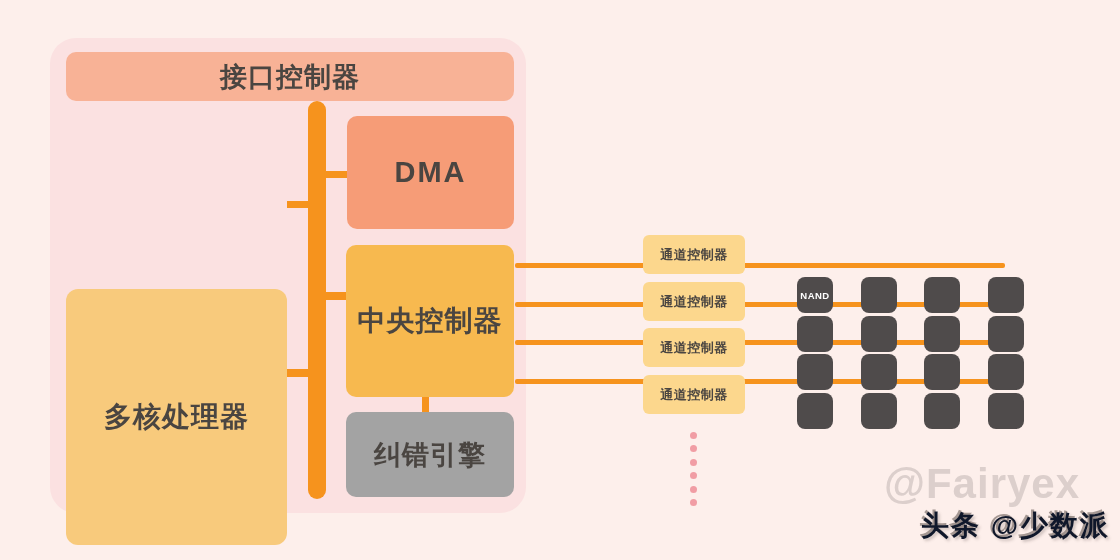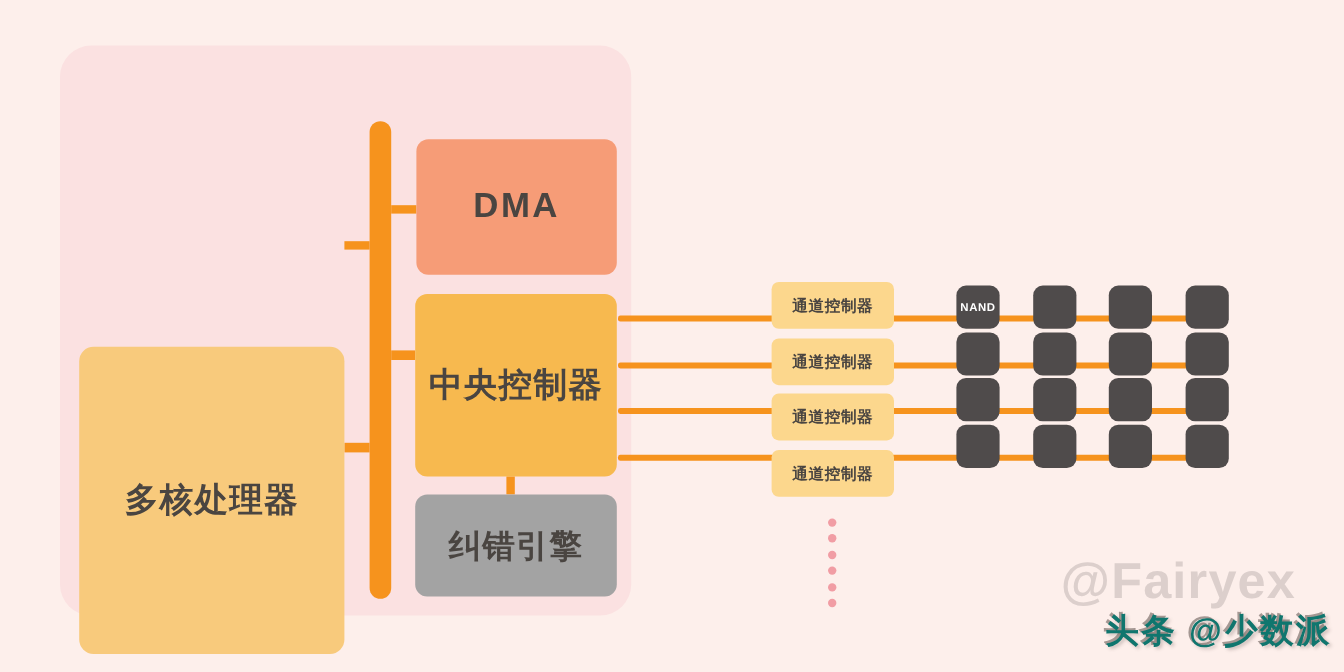--- a/index.html
+++ b/index.html
@@ -56,40 +56,40 @@
   }
   .ch-box.c1{top:235px;}
   .ch-box.c2{top:282px;}
   .ch-box.c3{top:328px;}
   .ch-box.c4{top:375px;}
 
   
   .chip{
     position:absolute;width:36px;height:36px;background:#4f4b4b;border-radius:8px;
     display:flex;align-items:center;justify-content:center;
-    color:#ffffff;font-size:9.5px;font-weight:bold;letter-spacing:0.5px;
+    color:#ffffff;font-size:9.5px;font-weight:bold;letter-spacing:0.5px;margin-top:39px;
   }
   .col1{left:797px;} .col2{left:861px;} .col3{left:924px;} .col4{left:988px;}
   .row1{top:238px;}  .row2{top:277px;}  .row3{top:315px;}  .row4{top:354px;}
 
   
   .dots{
     position:absolute;left:690px;top:432px;
     display:flex;flex-direction:column;gap:6.4px;
   }
   .dot{width:7px;height:7px;border-radius:50%;background:#f19da4;}
 
   
   .wm-author{
     position:absolute;left:884px;top:460px;
     font-size:42px;font-weight:bold;color:#dccfcc;letter-spacing:1px;
   }
   .wm-platform{
     position:absolute;left:921px;top:507px;
-    font-size:28px;font-weight:bold;color:#0f766e;letter-spacing:2px;
+    font-size:28px;font-weight:bold;color:#0f172a;letter-spacing:2px;
     text-shadow:-2px -2px 0 rgba(93,80,75,0.55), 2px 2px 3px rgba(93,80,75,0.30);
   }
 </style>
 </head>
 <body>
 
 <div class="stage">
 
   <div class="panel"></div>
 
@@ -98,20 +98,23 @@
   <div class="conn conn-cache"></div>
   <div class="conn conn-central"></div>
   <div class="conn conn-multicore"></div>
   <div class="conn conn-ecc"></div>
 
   <div class="ch-line l1"></div>
   <div class="ch-line l2"></div>
   <div class="ch-line l3"></div>
   <div class="ch-line l4"></div>
 
+  <div class="box box-interface">
+    <span>接口控制器</span>
+  </div>
   <div class="box box-dma">
     <span>DMA</span>
   </div>
   <div class="box box-multicore">
     <span>多核处理器</span>
   </div>
   <div class="box box-central">
     <span>中央控制器</span>
   </div>
   <div class="box box-ecc">

